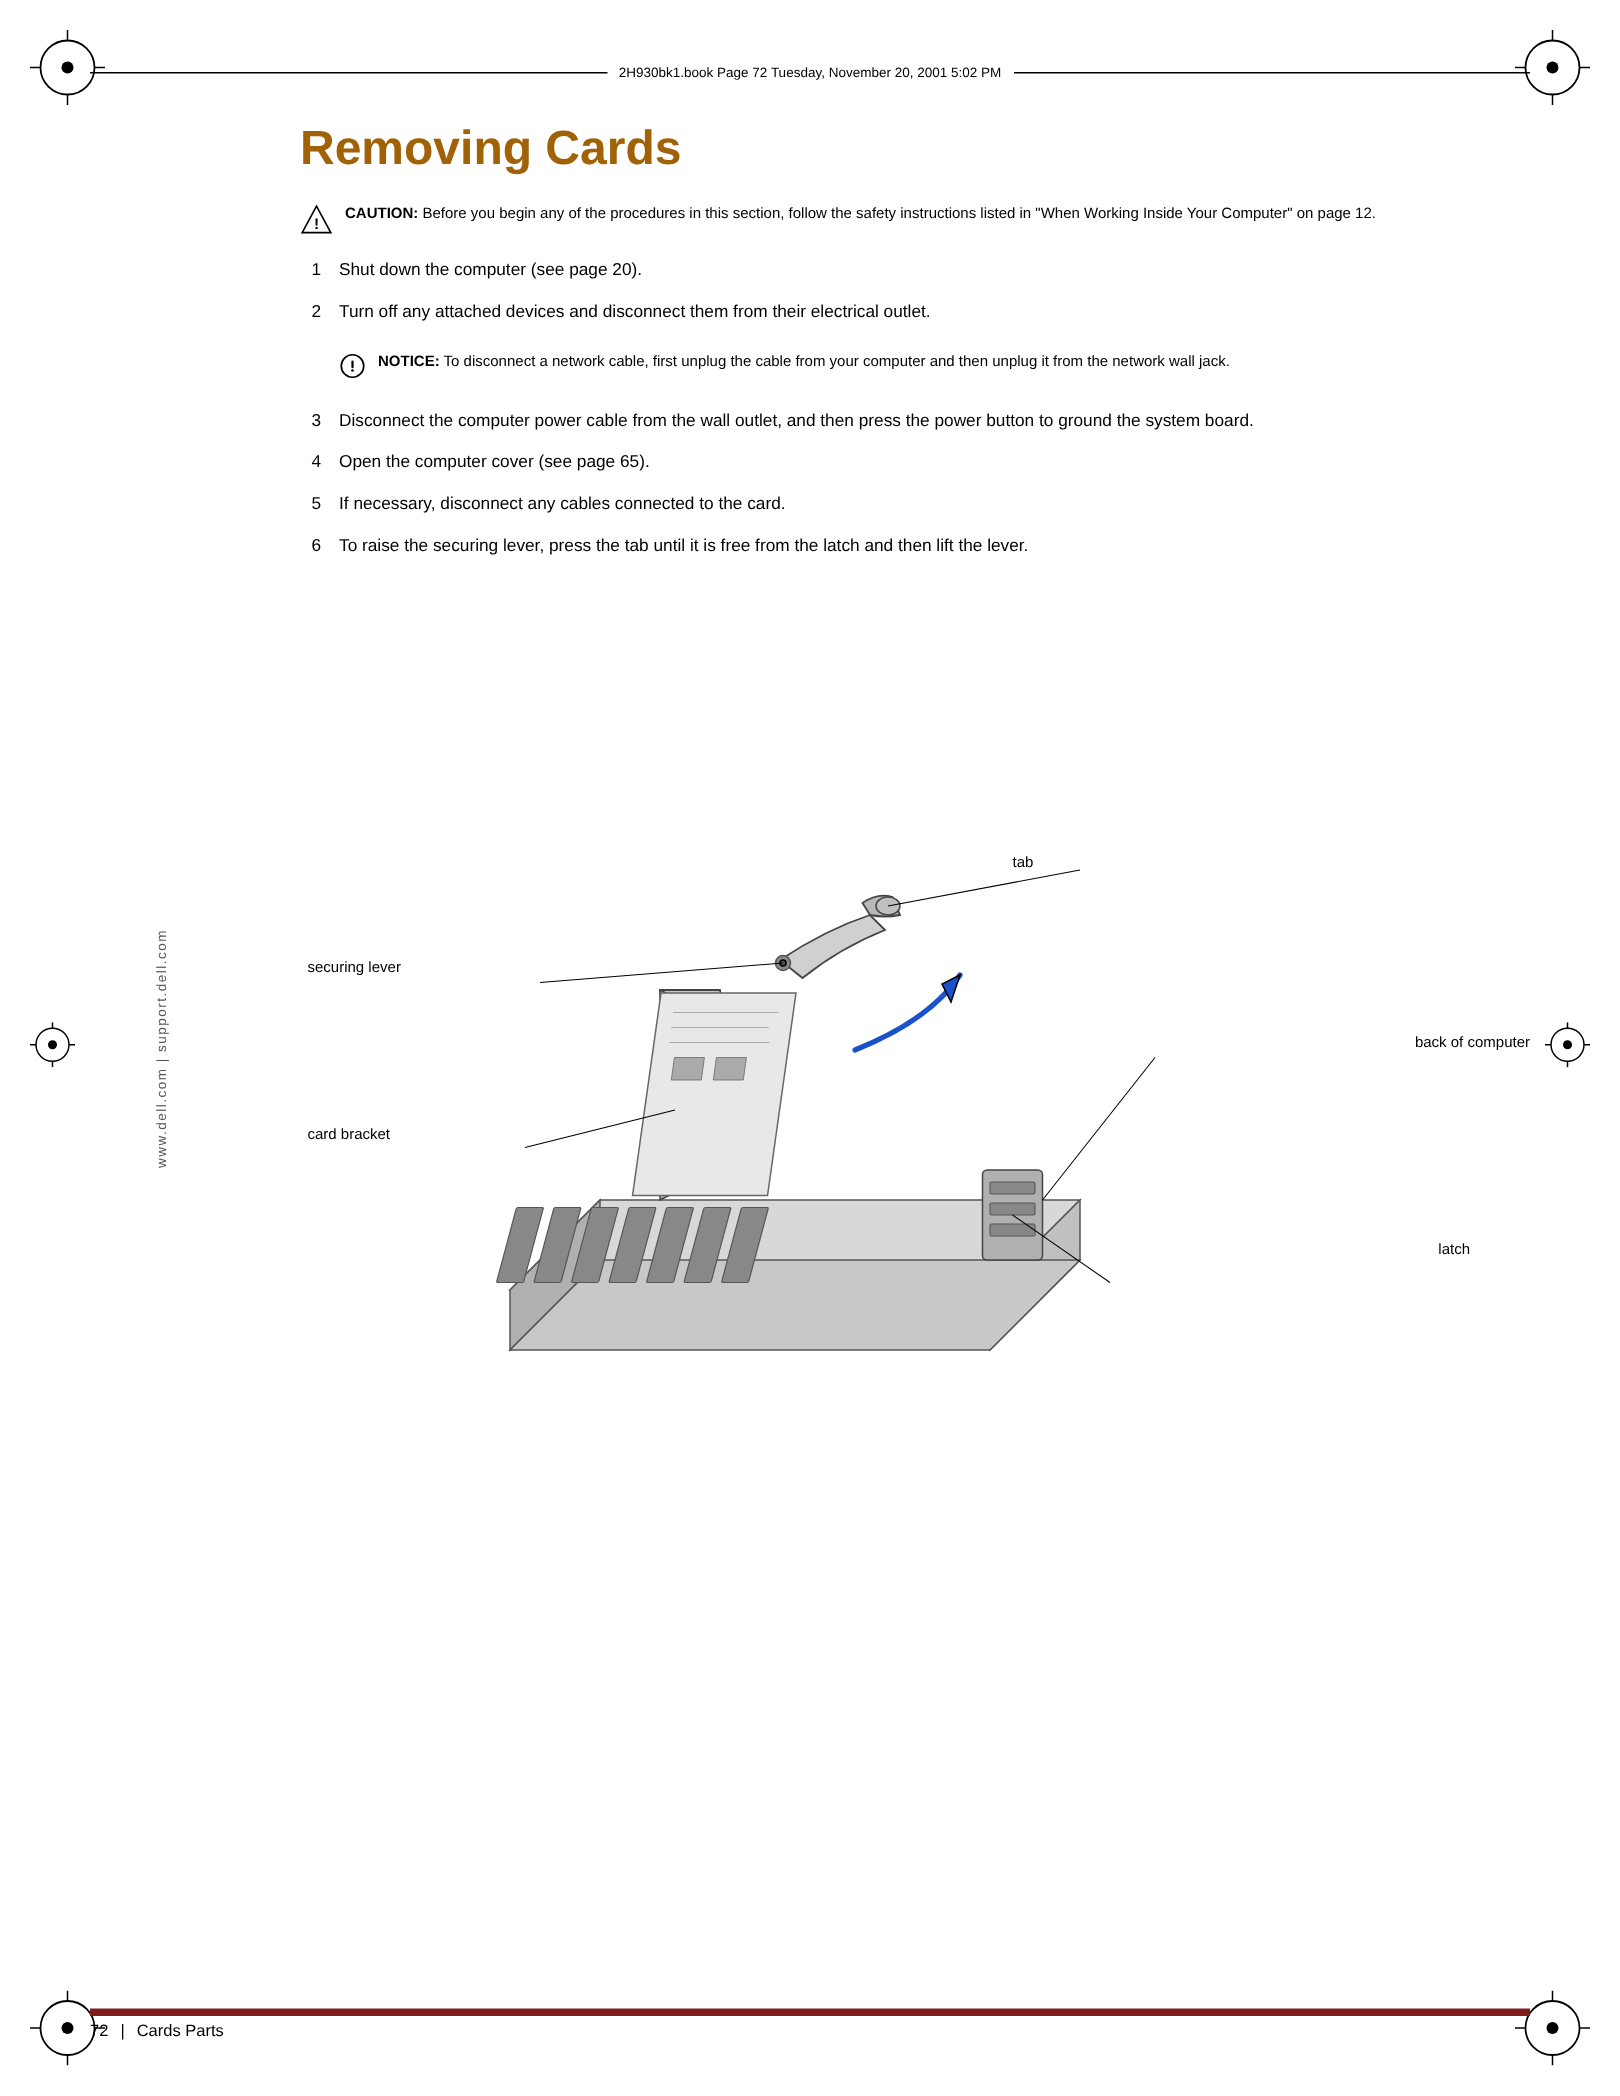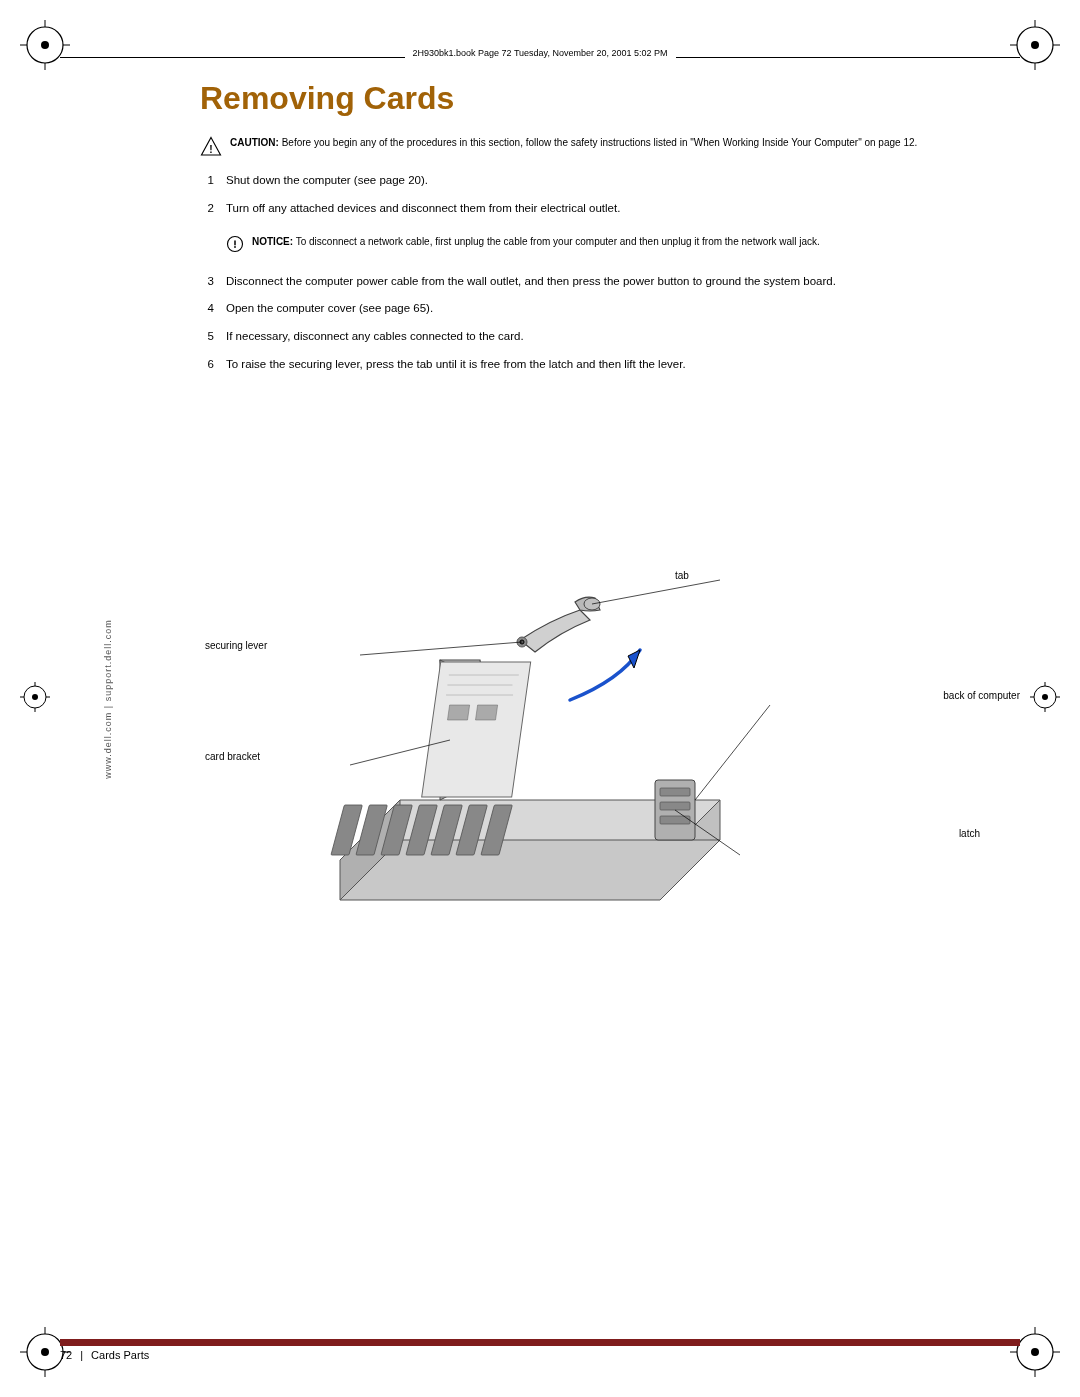--- a/index.html
+++ b/index.html
@@ -37,21 +37,21 @@
     .edge-right { right: 20px; top: 50%; transform: translateY(-50%); }
 
     
     .header-bar {
       position: absolute;
       top: 38px;
       left: 60px;
       right: 60px;
       height: 20px;
       display: flex;
-      align-items: flex-end;
+      align-items: center;
     }
     .header-line {
       height: 1px;
       background: #000;
       flex: 1;
     }
     .header-text {
       font-family: Arial, sans-serif;
       font-size: 9px;
       padding: 0 8px;
@@ -429,17 +429,17 @@
         <line x1="455" y1="240" x2="530" y2="145" stroke="#000" stroke-width="0.7"></line>
 
         <line x1="435" y1="250" x2="500" y2="295" stroke="#000" stroke-width="0.7"></line>
 
       </g>
     </svg>
 
   </div>
 </div>
 
-<div class="footer" style="position:absolute; bottom:38px; left:60px; right:60px; border-top: 7px solid #7f1d1d; padding-top:4px; display:flex; align-items:center; gap:8px;">
+<div class="footer" style="position:absolute; bottom:38px; left:60px; right:60px; border-top: 5px solid #7f1d1d; padding-top:4px; display:flex; align-items:center; gap:8px;">
   <span class="footer-text" style="font-family:Arial,sans-serif;font-size:11px;">72</span>
   <span class="footer-text" style="font-family:Arial,sans-serif;font-size:11px;">|</span>
   <span class="footer-text" style="font-family:Arial,sans-serif;font-size:11px;">Cards Parts</span>
 </div>
 
 </body></html>

